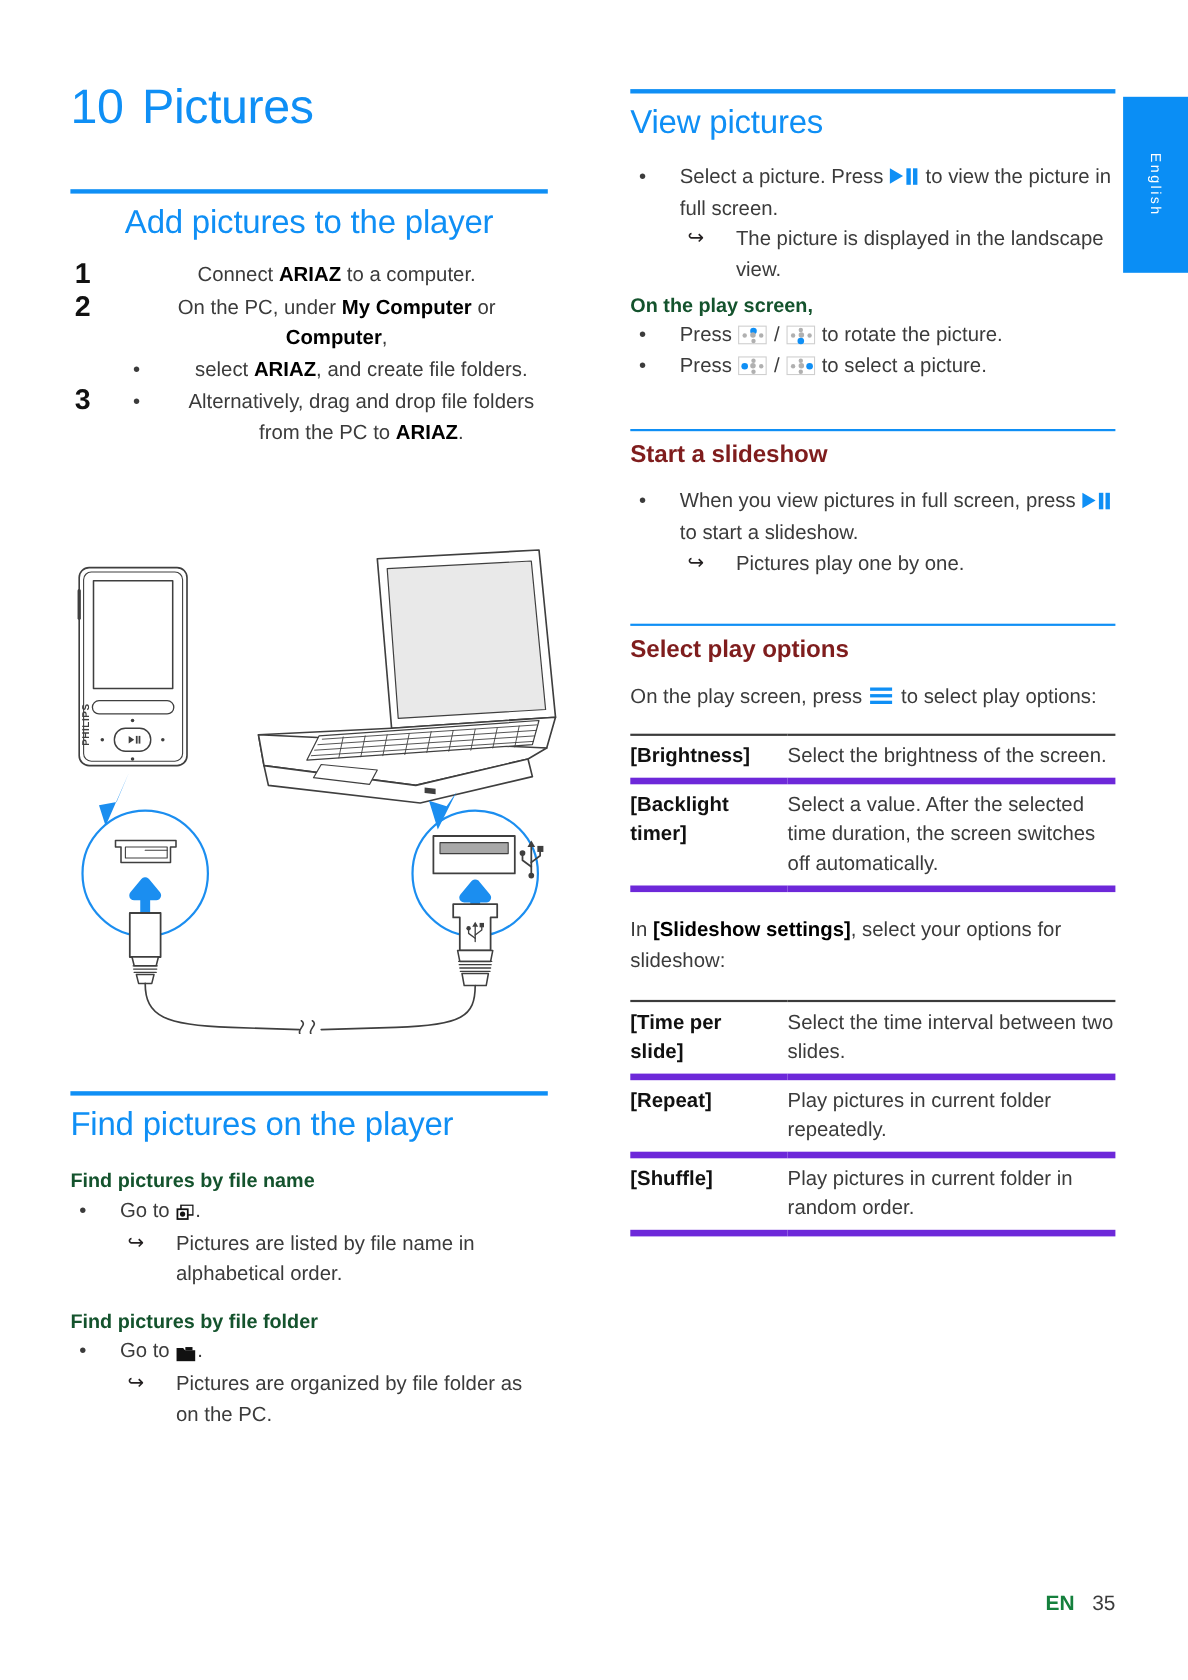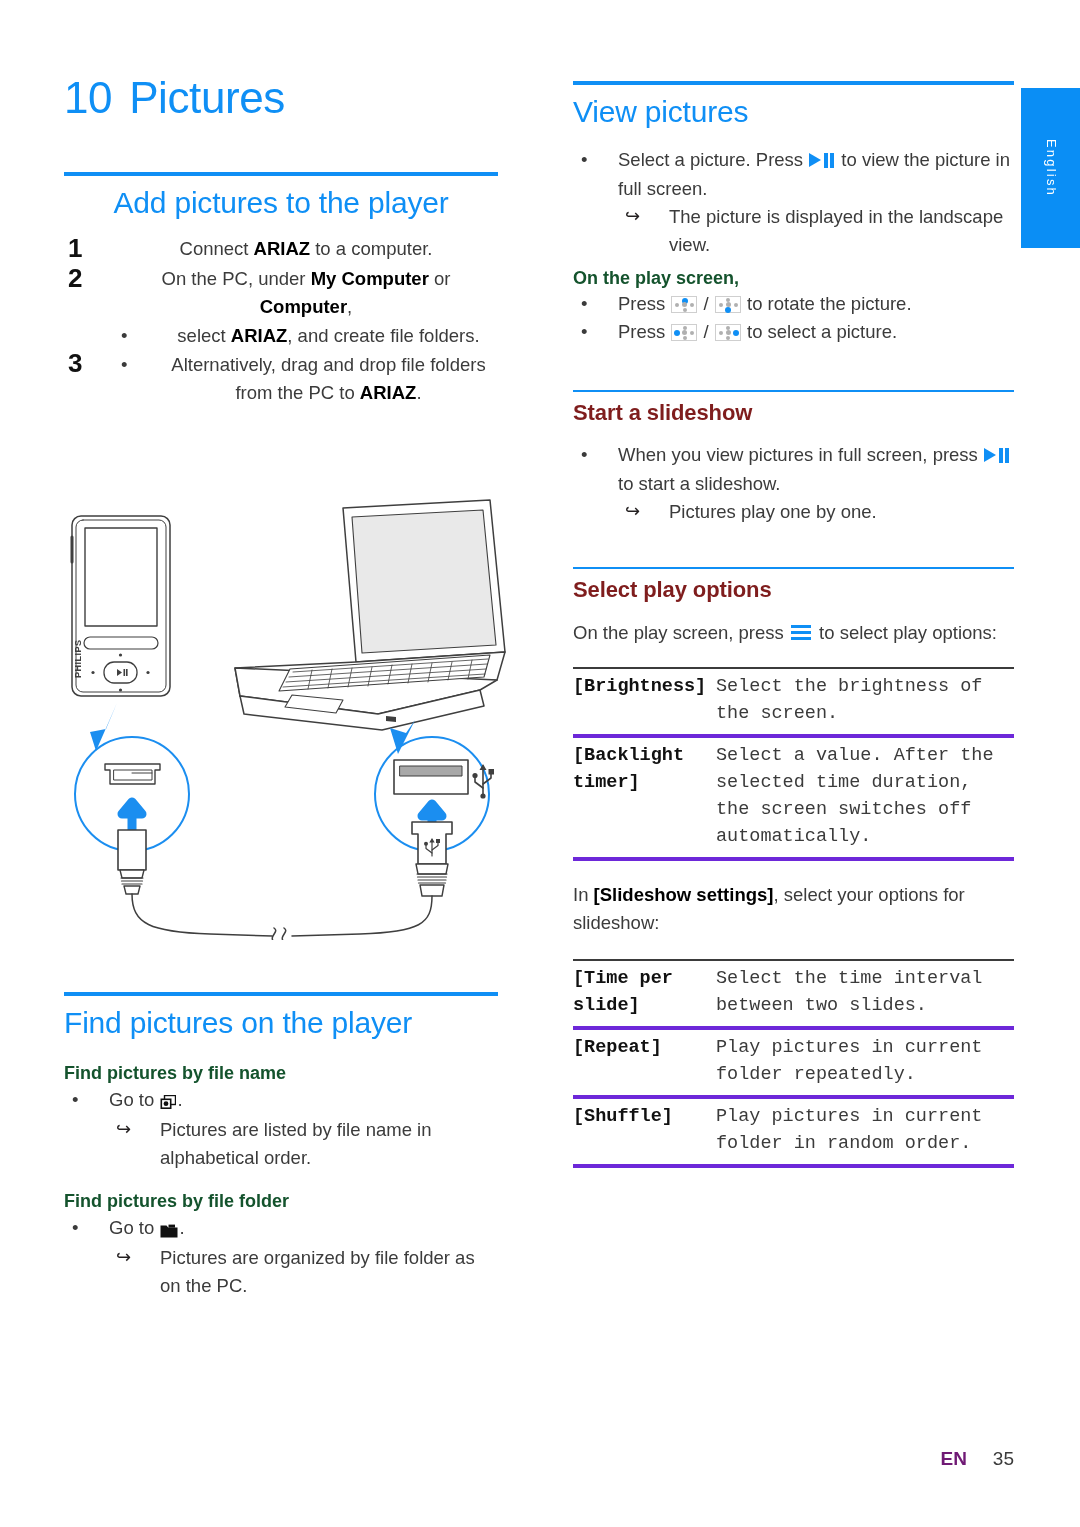--- a/index.html
+++ b/index.html
@@ -254,34 +254,34 @@
     vertical-align: top;
     padding: 4px 0 7px 0;
     line-height: 1.46;
   }
   table.opt td.k {
     width: 135px;
     font-weight: 700;
     color: #111;
     padding-right: 8px;
   }
-  table.opt tr { border-bottom: 4px solid #6d28d9; font-family: Liberation Mono, monospace; }
+  table.opt tr { border-bottom: 6px solid #6d28d9; }
   table.opt { border-top: 2px solid #3b3b3b; }
 
   
   .footer {
     position: absolute;
     left: 0; right: 0;
     top: 1448px;
     text-align: right;
     padding-right: 66px;
     font-size: 19px;
     color: #3b3b3b;
   }
-  .footer .en { font-weight: 700; color: #701a75; margin-right: 26px; }
+  .footer .en { font-weight: 700; color: #15803d; margin-right: 16px; }
 
   
   .illus {
     position: absolute;
     left: 60px;
     top: 492px;
     width: 460px;
     height: 448px;
   }
 </style>

